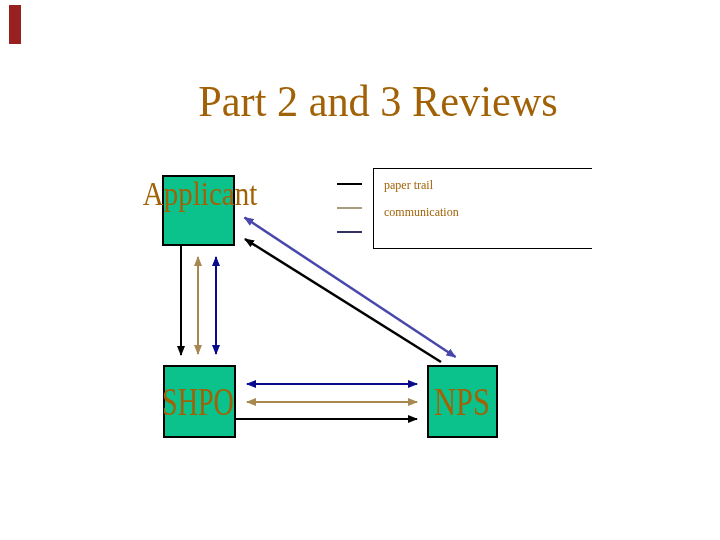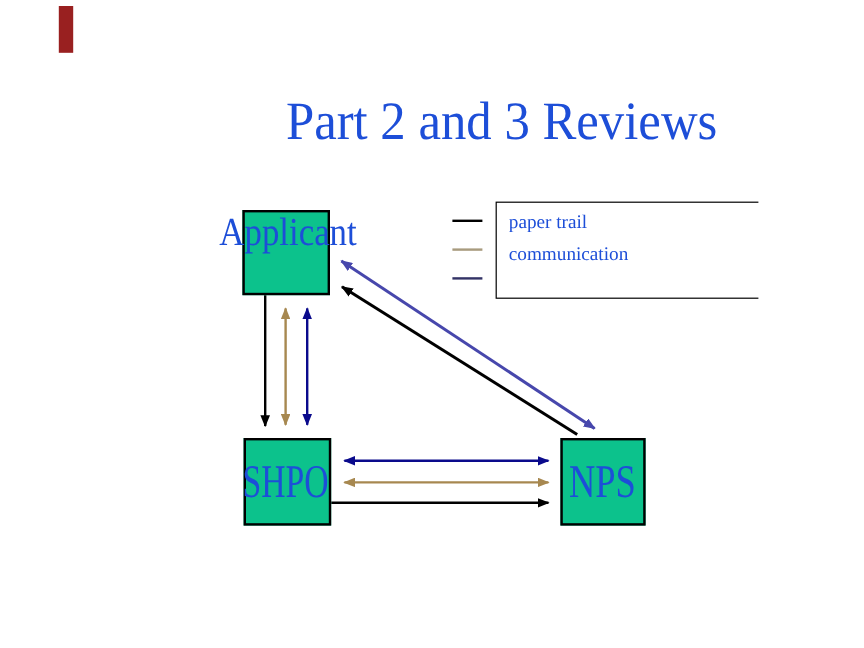--- a/index.html
+++ b/index.html
@@ -1,19 +1,19 @@
 <!DOCTYPE html>
 <html style="--background: #FFFFFF; --box-fill: #0CC28C; --box-border: #000000; --paper-trail: #000000; --communication: #A78850; --project-specific: #0A0A8C; --project-specific-diagonal: #4747AC; --legend-communication-tick: #A89B7E; --legend-project-tick: #333366; --corner-bar: #992020;"><head>
 <meta charset="utf-8">
 <style>
   html,body{margin:0;padding:0;}
   body{width:720px;height:540px;background:#fff;}
   .slide{
     position:relative;width:592px;height:540px;background:#fff;overflow:hidden;
-    font-family:"Liberation Serif","DejaVu Serif",serif;color:#1d4ed8;margin-left:40px;
+    font-family:"Liberation Serif","DejaVu Serif",serif;color:#a16207;
   }
   .corner-bar{
     position:absolute;left:9px;top:5px;width:12px;height:39px;
     background:var(--corner-bar,#992020);z-index:4;
   }
   .slide-title{
     position:absolute;left:378px;top:79px;font-size:45px;line-height:1;
     white-space:nowrap;transform:translateX(-50%) scaleX(0.94);
     transform-origin:50% 0;z-index:3;
   }
@@ -40,21 +40,21 @@
     transform-origin:50% 0;
   }
   .label-applicant{left:200px;top:178px;font-size:33px;transform:translateX(-50%) scaleX(0.88);}
   .label-shpo{left:198px;top:382px;font-size:39px;transform:translateX(-50%) scaleX(0.72);}
   .label-nps{left:462px;top:382px;font-size:39px;transform:translateX(-50%) scaleX(0.78);}
   .legend-box{
     position:absolute;left:373px;top:168px;width:253px;height:81px;
     background:#fff;border:1.5px solid #000;box-sizing:border-box;z-index:2;
   }
   .legend-label{
-    position:absolute;left:10px;font-size:16px;line-height:15px;white-space:nowrap;font-family:Liberation Serif, serif;
+    position:absolute;left:10px;font-size:12px;line-height:15px;white-space:nowrap;font-family:Liberation Serif, serif;
   }
   .legend-label.row1{top:9px;}
   .legend-label.row2{top:36px;}
   .legend-label.row3{top:55px;}
   .legend-tick{position:absolute;width:25px;height:2px;z-index:2;}
   .tick-paper{left:337px;top:183px;background:var(--paper-trail,#000);}
   .tick-comm{left:337px;top:207px;background:var(--legend-communication-tick,#A89B7E);}
   .tick-proj{left:337px;top:231px;background:var(--legend-project-tick,#333366);}
 </style>
 </head>

